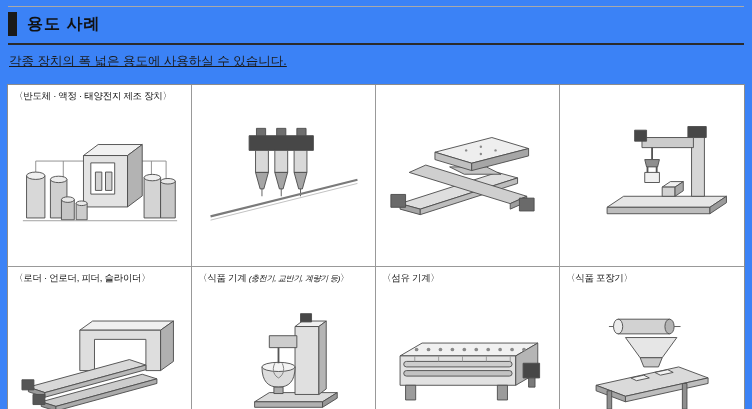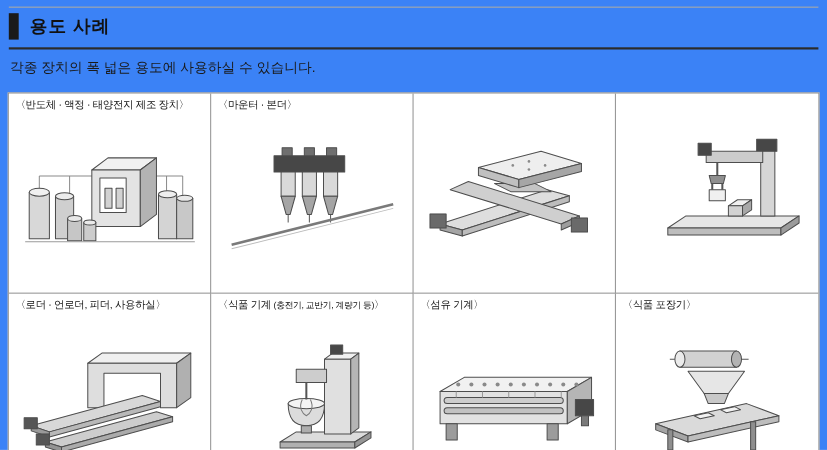--- a/index.html
+++ b/index.html
@@ -13,37 +13,37 @@
   .page { position: relative; width: 752px; height: 409px; overflow: hidden; background: #3b82f6; }
 
   .top-rule { position: absolute; top: 6px; left: 8px; width: 736px; height: 1px; background: #a9a9a9; }
 
   .header { position: absolute; top: 12px; left: 8px; display: flex; align-items: center; gap: 10px; }
   .header-bar { width: 9px; height: 24px; background: #1a1a1a; }
   .header-title { font-size: 16px; font-weight: bold; letter-spacing: 1px; color: #111; }
 
   .header-rule { position: absolute; top: 43px; left: 8px; width: 736px; height: 2px; background: #2b2b2b; }
 
-  .intro { position: absolute; top: 53px; left: 9px; font-size: 12.5px; color: #1a1a1a; }
+  .intro { position: absolute; top: 53px; left: 9px; font-size: 12.5px; color: #1a1a1a; text-decoration: underline; }
 
   .table {
     position: absolute; top: 84px; left: 7px; width: 738px; height: 366px;
     display: grid; grid-template-columns: repeat(4, 1fr); grid-template-rows: repeat(2, 1fr);
     border: 1px solid #8c8c8c; background: #fff;
   }
   .cell {
     border-right: 1px solid #999; border-bottom: 1px solid #999;
     display: flex; flex-direction: column;
     padding: 4px 5px 2px 6px; overflow: hidden;
   }
   .cell:nth-child(4n) { border-right: none; }
   .cell:nth-child(n+5) { border-bottom: none; }
 
   .cell-label { font-size: 9.5px; letter-spacing: -0.3px; white-space: nowrap; color: #111; line-height: 13px; }
-  .cell-label .small { font-size: 8px; }
+  .cell-label .small { font-size: 8px; font-style: italic; }
 
   .cell-art { flex: 1; display: flex; align-items: center; justify-content: center; }
   .cell-art svg { display: block; }
 </style>
 </head>
 <body>
 
 <div class="page">
 
   <div class="top-rule"></div>
@@ -83,21 +83,20 @@
             <ellipse cx="143" cy="54" rx="9" ry="3.5" fill="#efefef"></ellipse>
             <rect x="152" y="58" width="16" height="40" fill="#c8c8c8"></rect>
             <ellipse cx="160" cy="58" rx="8" ry="3" fill="#e9e9e9"></ellipse>
             <line x1="2" y1="101" x2="170" y2="101" stroke="#9a9a9a"></line>
           </g>
         </svg>
       </div>
     </div>
 
     <div class="cell">
-      <div class="cell-label"><span>〈마운터 · 본더〉</span><span class="small"></span><span></span></div>
       <div class="cell-art">
         <svg viewBox="0 0 172 122" width="164" height="112">
           <g stroke="#4d4d4d" stroke-width="1" stroke-linejoin="round">
             <rect x="56" y="8" width="10" height="10" fill="#6f6f6f"></rect>
             <rect x="78" y="8" width="10" height="10" fill="#6f6f6f"></rect>
             <rect x="100" y="8" width="10" height="10" fill="#6f6f6f"></rect>
             <rect x="48" y="16" width="70" height="16" fill="#474747"></rect>
             <rect x="55" y="32" width="14" height="24" fill="#d9d9d9"></rect>
             <polygon points="55,56 69,56 64,74 60,74" fill="#a5a5a5"></polygon>
             <line x1="62" y1="74" x2="62" y2="82" stroke="#555"></line>
@@ -156,21 +155,21 @@
             <polygon points="77,42 93,42 91,50 79,50" fill="#8f8f8f"></polygon>
             <line x1="80" y1="50" x2="80" y2="58" stroke="#555" stroke-width="2"></line>
             <line x1="90" y1="50" x2="90" y2="58" stroke="#555" stroke-width="2"></line>
             <rect x="77" y="56" width="16" height="11" fill="#f0f0f0"></rect>
           </g>
         </svg>
       </div>
     </div>
 
     <div class="cell">
-      <div class="cell-label"><span>〈로더 · 언로더, 피더, 사용하실〉</span><span class="small"></span><span></span></div>
+      <div class="cell-label"><span>〈로더 · 언로더, 피더, 슬라이더〉</span><span class="small"></span><span></span></div>
       <div class="cell-art">
         <svg viewBox="0 0 172 122" width="164" height="112">
           <g stroke="#4d4d4d" stroke-width="1" stroke-linejoin="round">
             <polygon points="64,22 78,12 166,12 152,22" fill="#f0f0f0"></polygon>
             <path d="M64 22 H152 V66 H136 V32 H80 V66 H64 Z" fill="#dedede"></path>
             <polygon points="152,22 166,12 166,56 152,66" fill="#b0b0b0"></polygon>
             <polygon points="8,84 118,54 136,60 26,90" fill="#d8d8d8"></polygon>
             <polygon points="8,84 26,90 26,95 8,89" fill="#9a9a9a"></polygon>
             <polygon points="26,90 136,60 136,65 26,95" fill="#b8b8b8"></polygon>
             <polygon points="22,100 132,70 148,75 38,105" fill="#cdcdcd"></polygon>

